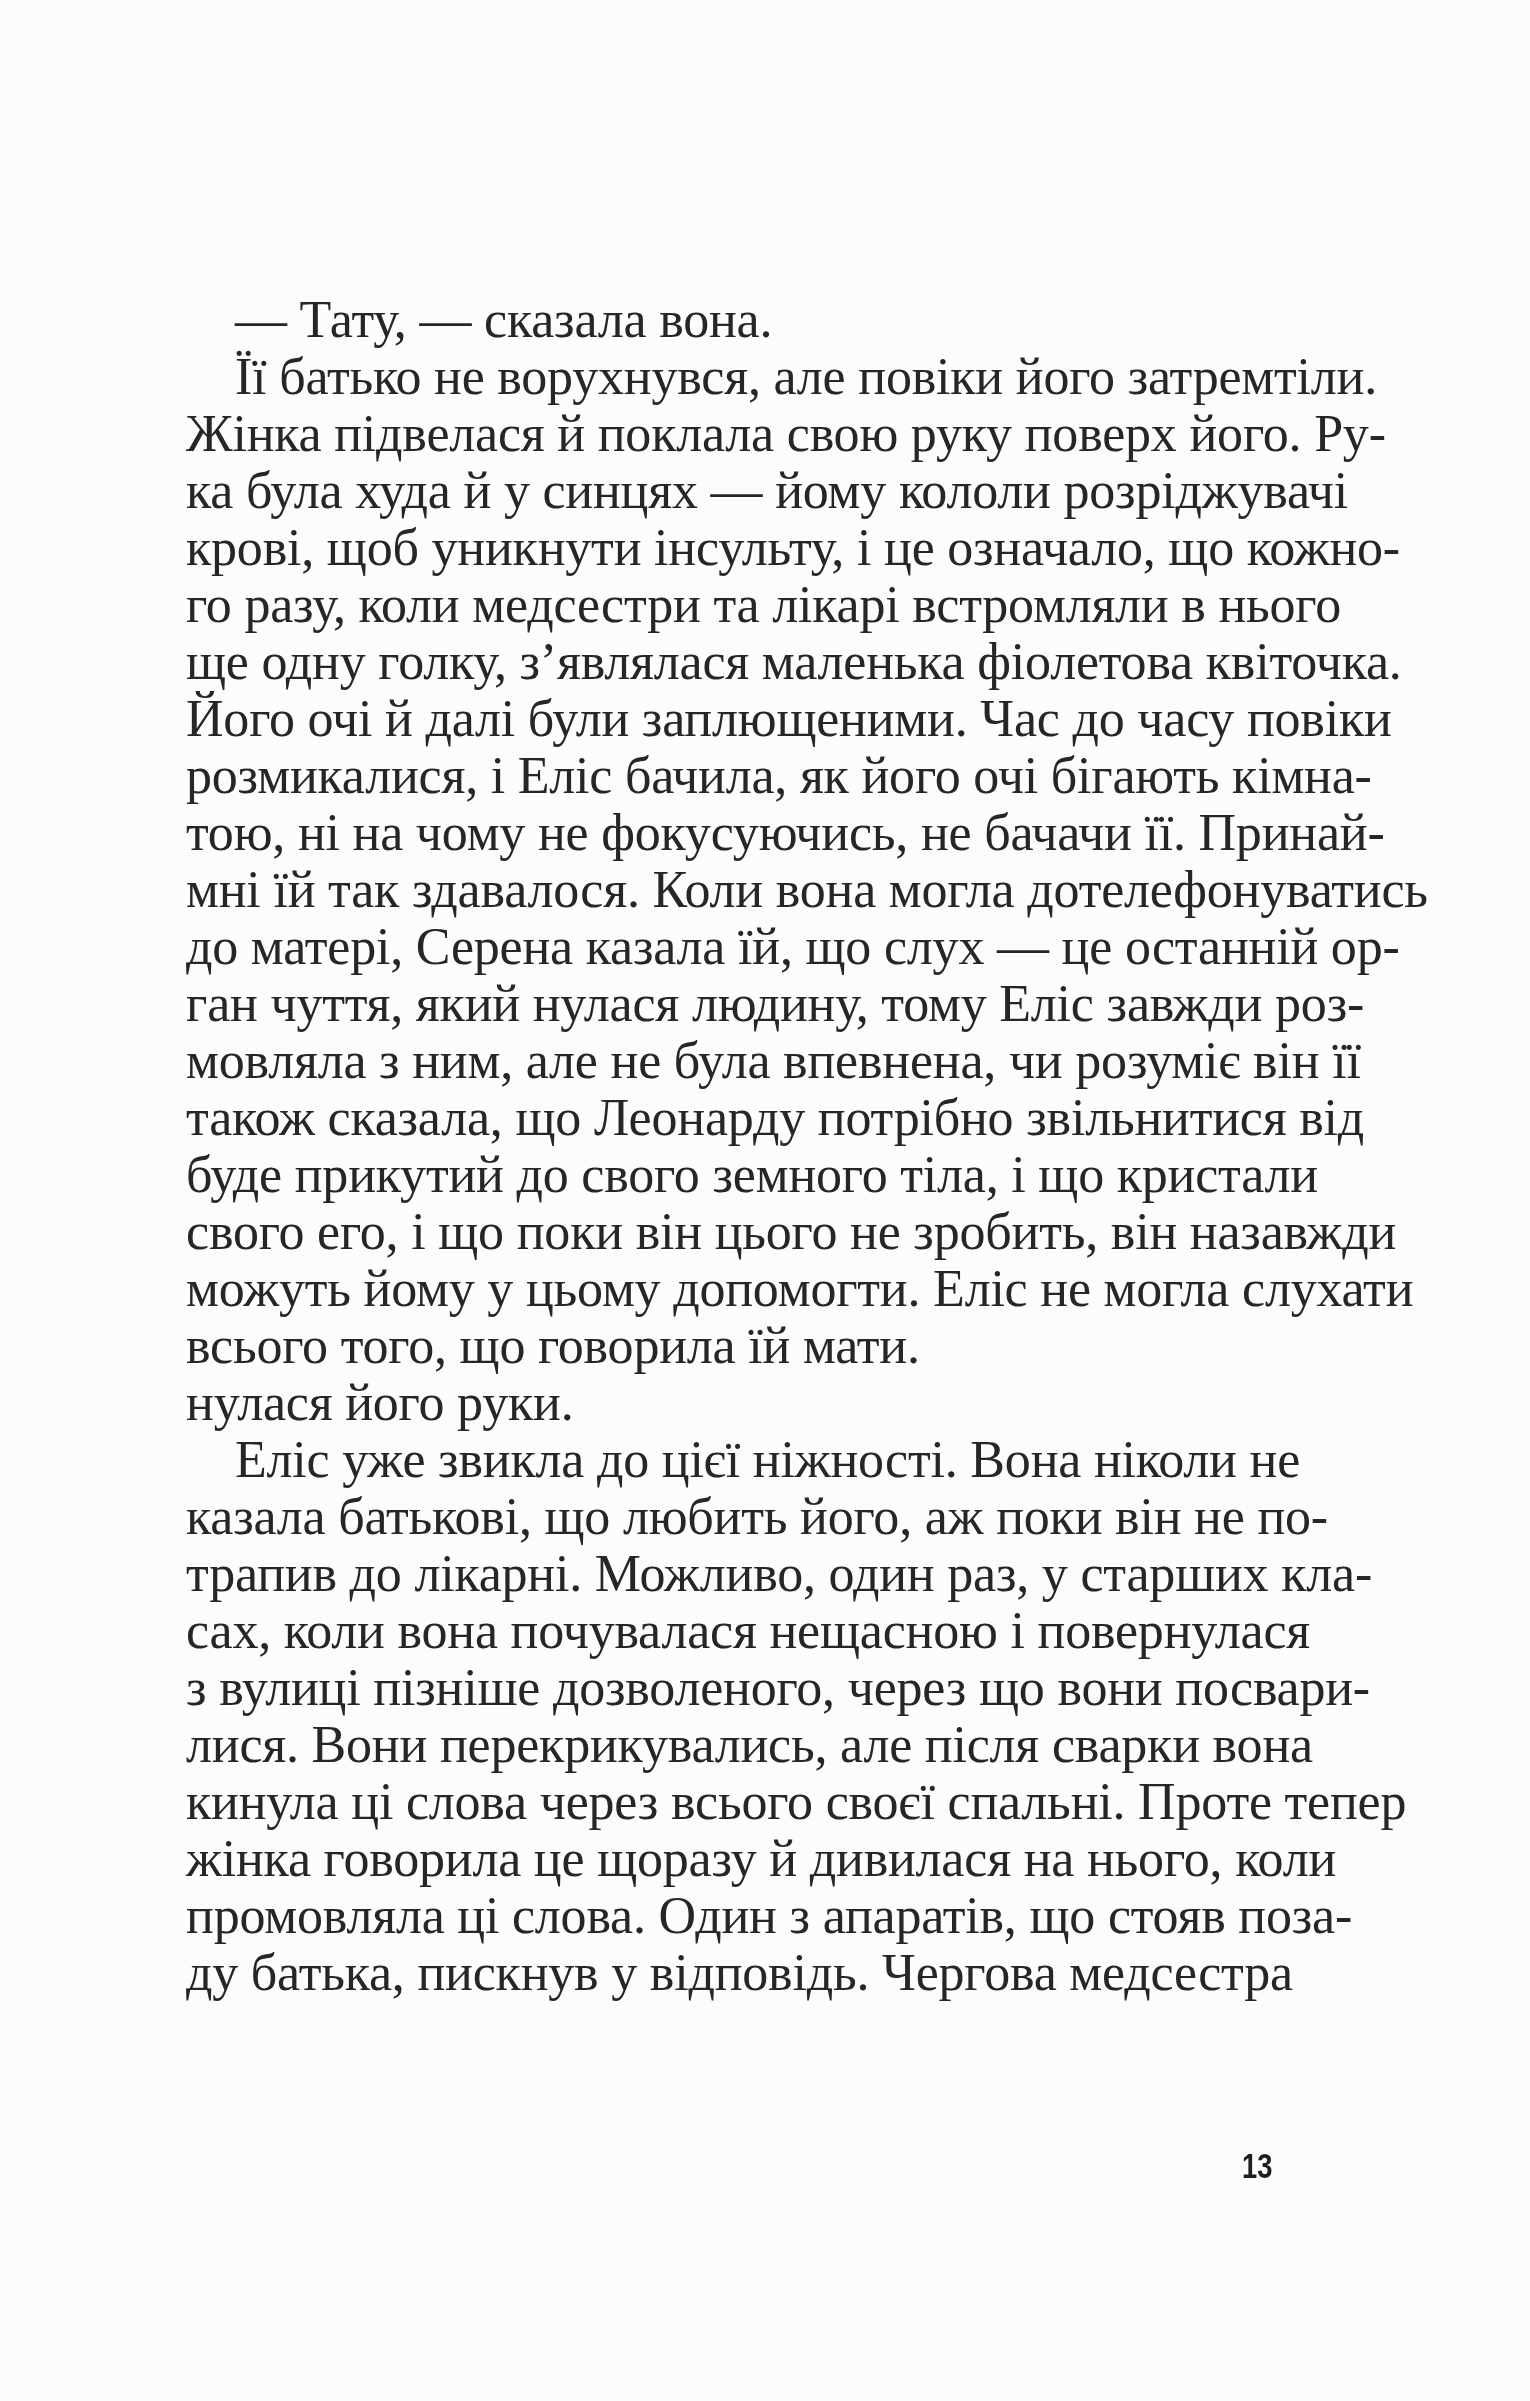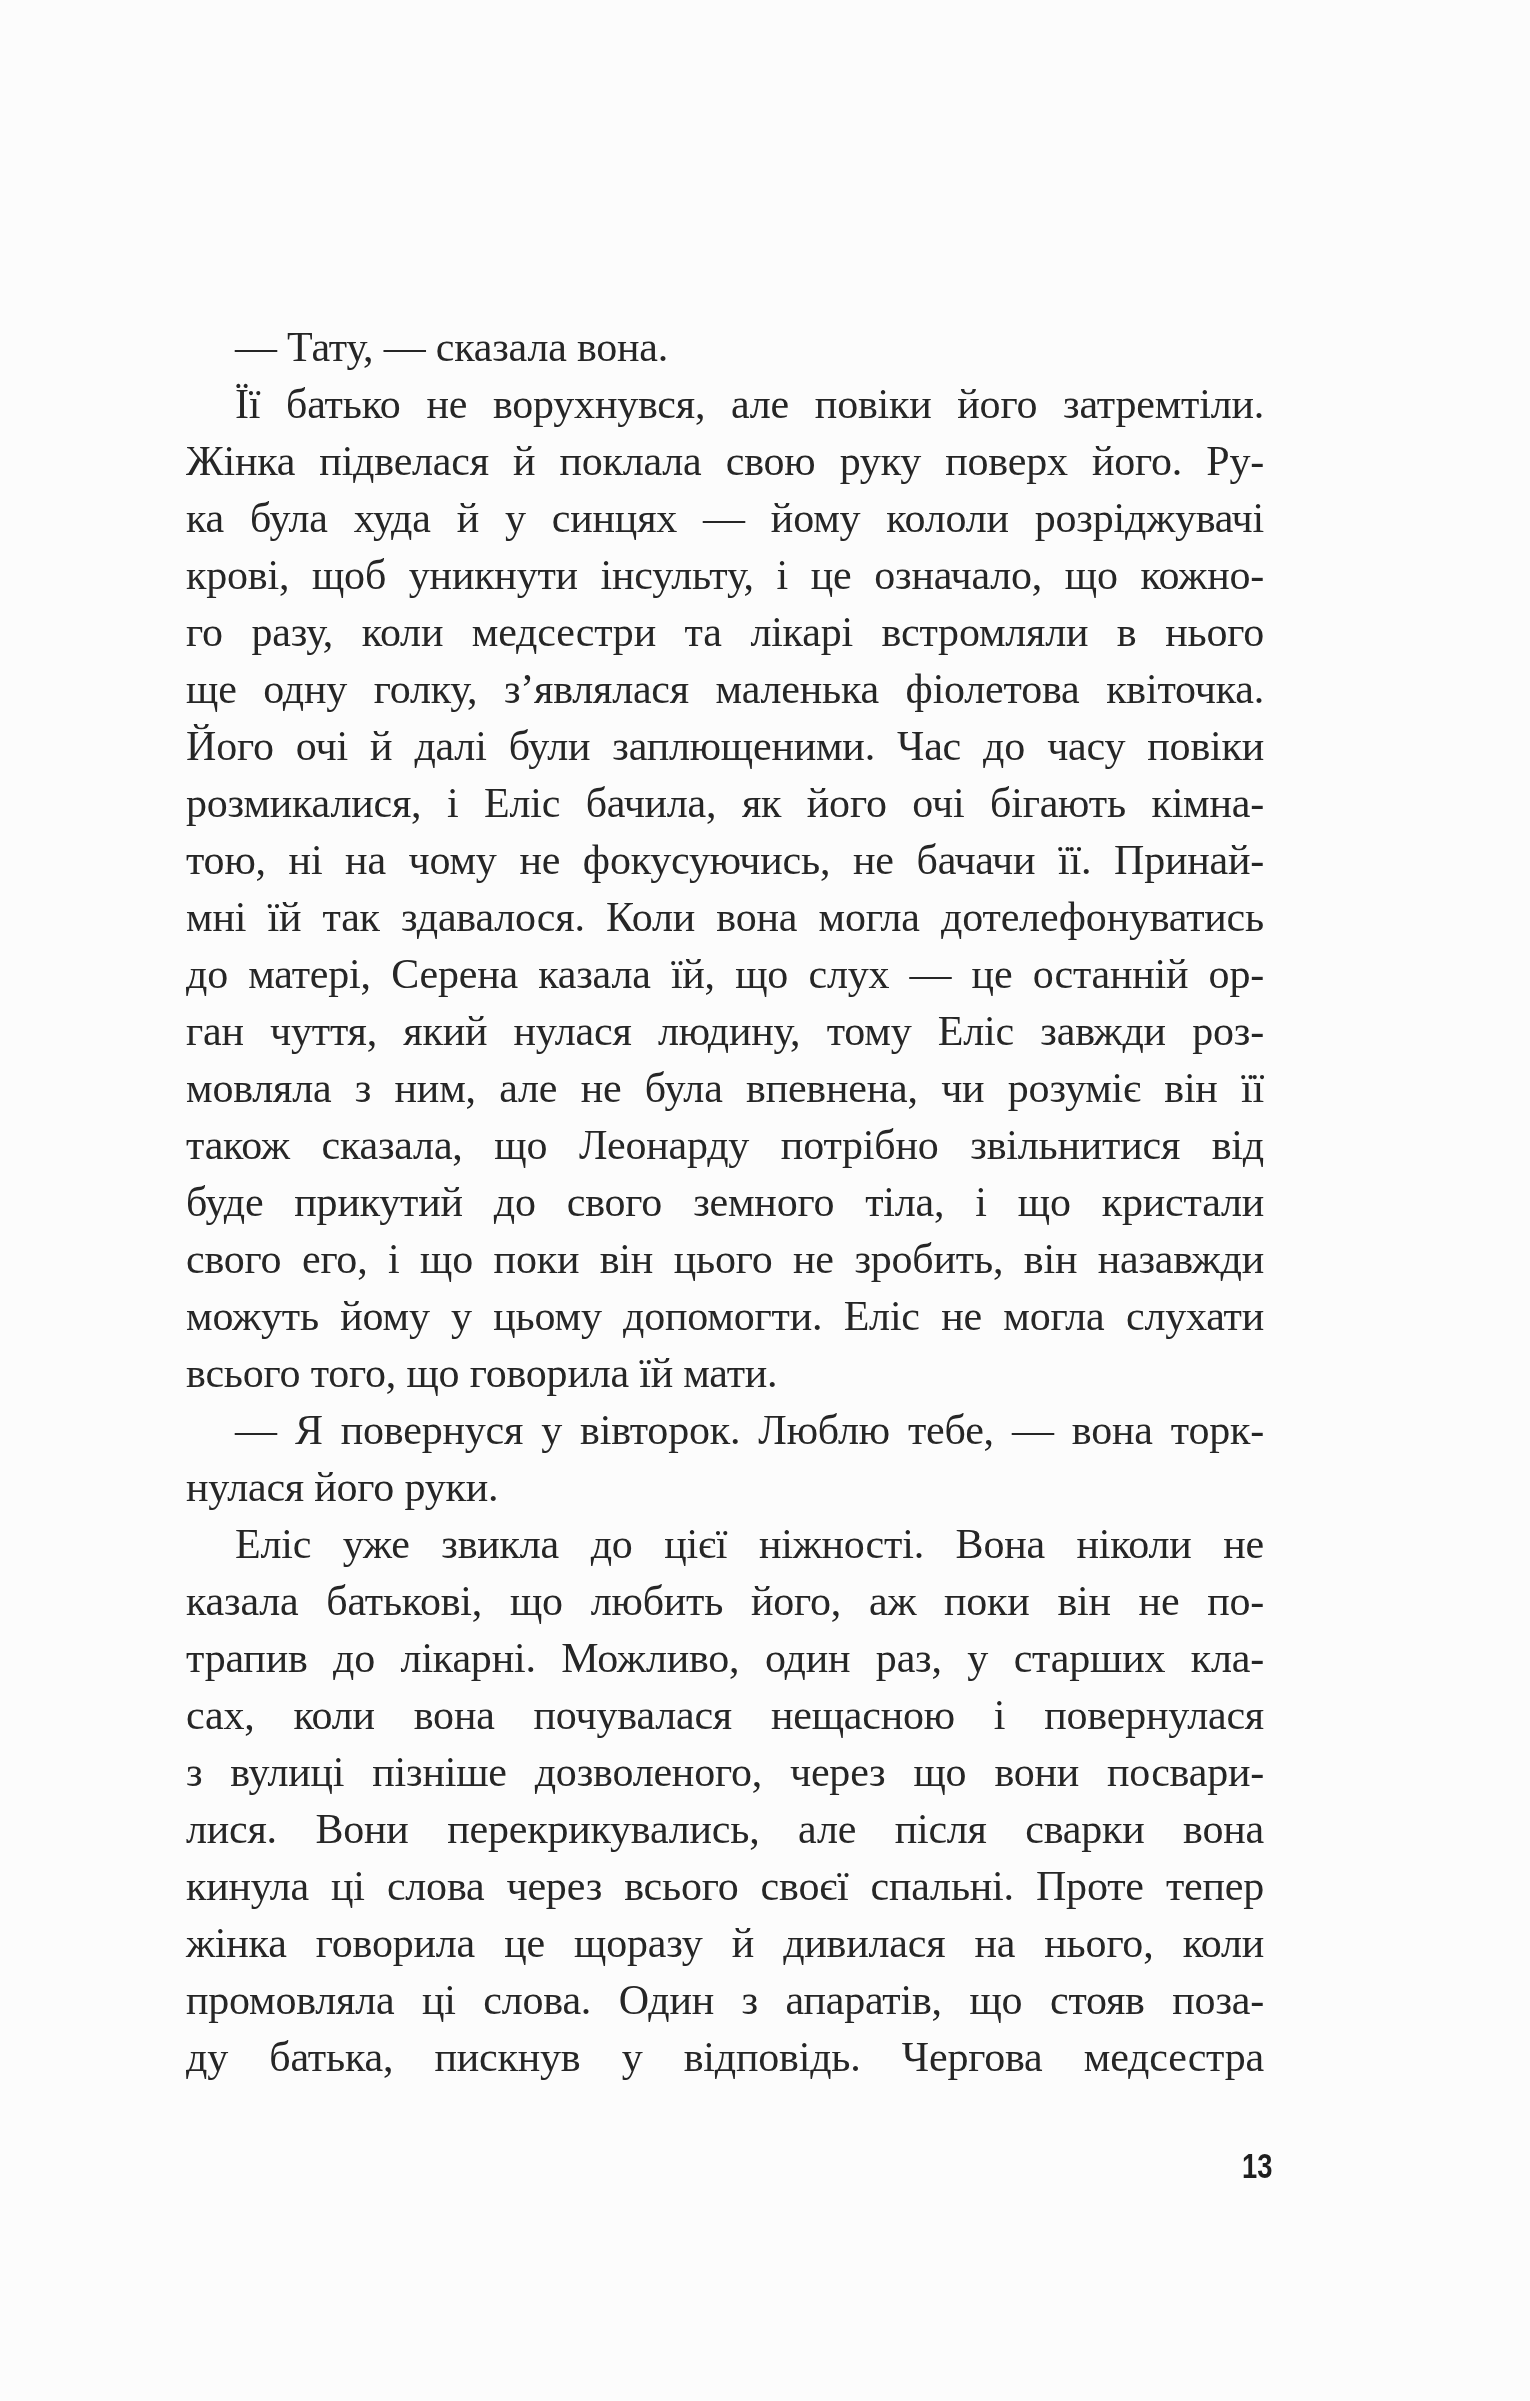--- a/index.html
+++ b/index.html
@@ -20,24 +20,23 @@
       width: 1531px;
       height: 2401px;
       background: #fcfcfc;
     }
     .text-column {
       position: absolute;
       left: 186px;
       top: 291px;
       width: 1078px;
       font-family: "Liberation Serif", "DejaVu Serif", serif;
-      font-size: 42px;
+      font-size: 52px;
       line-height: 57px;
       color: #262626;
-      margin-top: 28px;
     }
     .line {
       display: block;
       height: 57px;
       white-space: nowrap;
       text-align: justify;
       text-align-last: justify;
       overflow: visible;
       letter-spacing: -0.2px;
     }
@@ -80,21 +79,20 @@
     <span class="line">тою, ні на чому не фокусуючись, не бачачи її. Принай-</span>
     <span class="line">мні їй так здавалося. Коли вона могла дотелефонуватись</span>
     <span class="line">до матері, Серена казала їй, що слух — це останній ор-</span>
     <span class="line">ган чуття, який нулася людину, тому Еліс завжди роз-</span>
     <span class="line">мовляла з ним, але не була впевнена, чи розуміє він її</span>
     <span class="line">також сказала, що Леонарду потрібно звільнитися від</span>
     <span class="line">буде прикутий до свого земного тіла, і що кристали</span>
     <span class="line">свого его, і що поки він цього не зробить, він назавжди</span>
     <span class="line">можуть йому у цьому допомогти. Еліс не могла слухати</span>
     <span class="line last">всього того, що говорила їй мати.</span>
-    <span class="line indent">— Я повернуся у вівторок. Люблю тебе, — вона торк-</span>
     <span class="line last">нулася його руки.</span>
     <span class="line indent">Еліс уже звикла до цієї ніжності. Вона ніколи не</span>
     <span class="line">казала батькові, що любить його, аж поки він не по-</span>
     <span class="line">трапив до лікарні. Можливо, один раз, у старших кла-</span>
     <span class="line">сах, коли вона почувалася нещасною і повернулася</span>
     <span class="line">з вулиці пізніше дозволеного, через що вони посвари-</span>
     <span class="line">лися. Вони перекрикувались, але після сварки вона</span>
     <span class="line">кинула ці слова через всього своєї спальні. Проте тепер</span>
     <span class="line">жінка говорила це щоразу й дивилася на нього, коли</span>
     <span class="line">промовляла ці слова. Один з апаратів, що стояв поза-</span>

